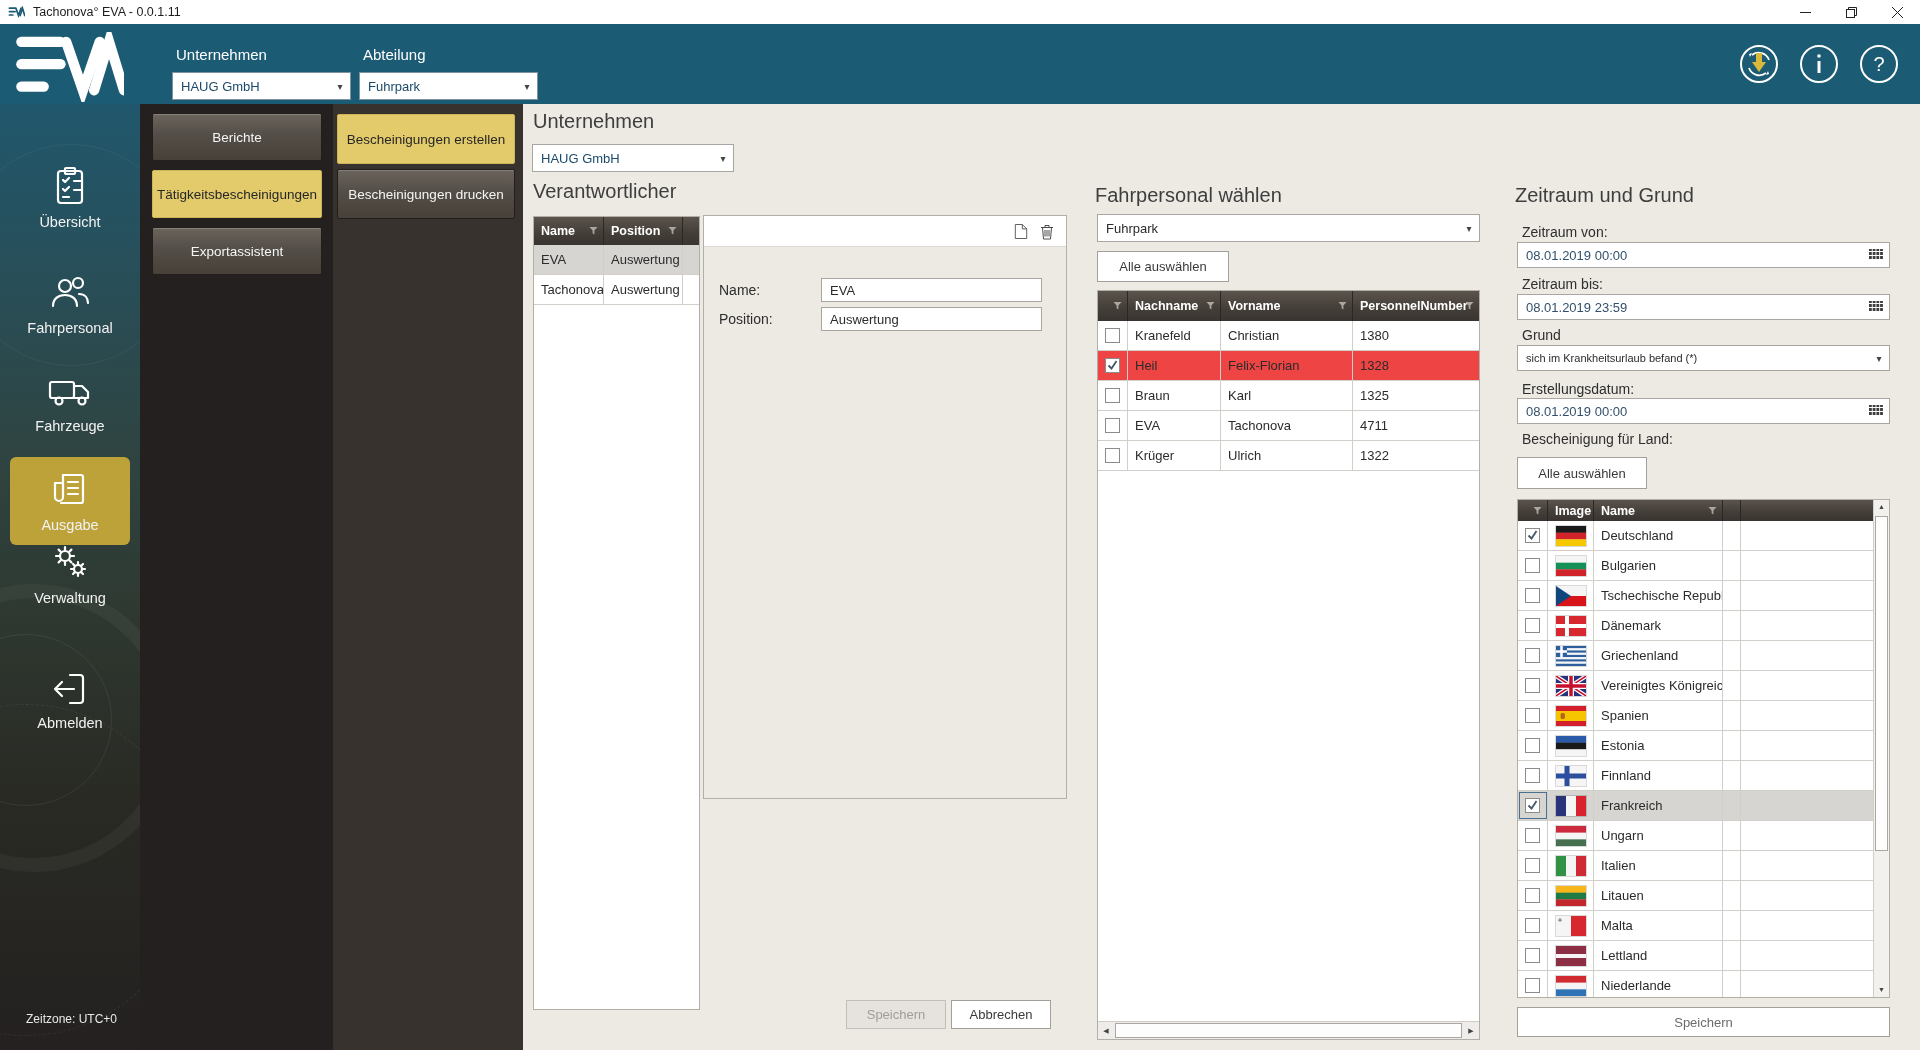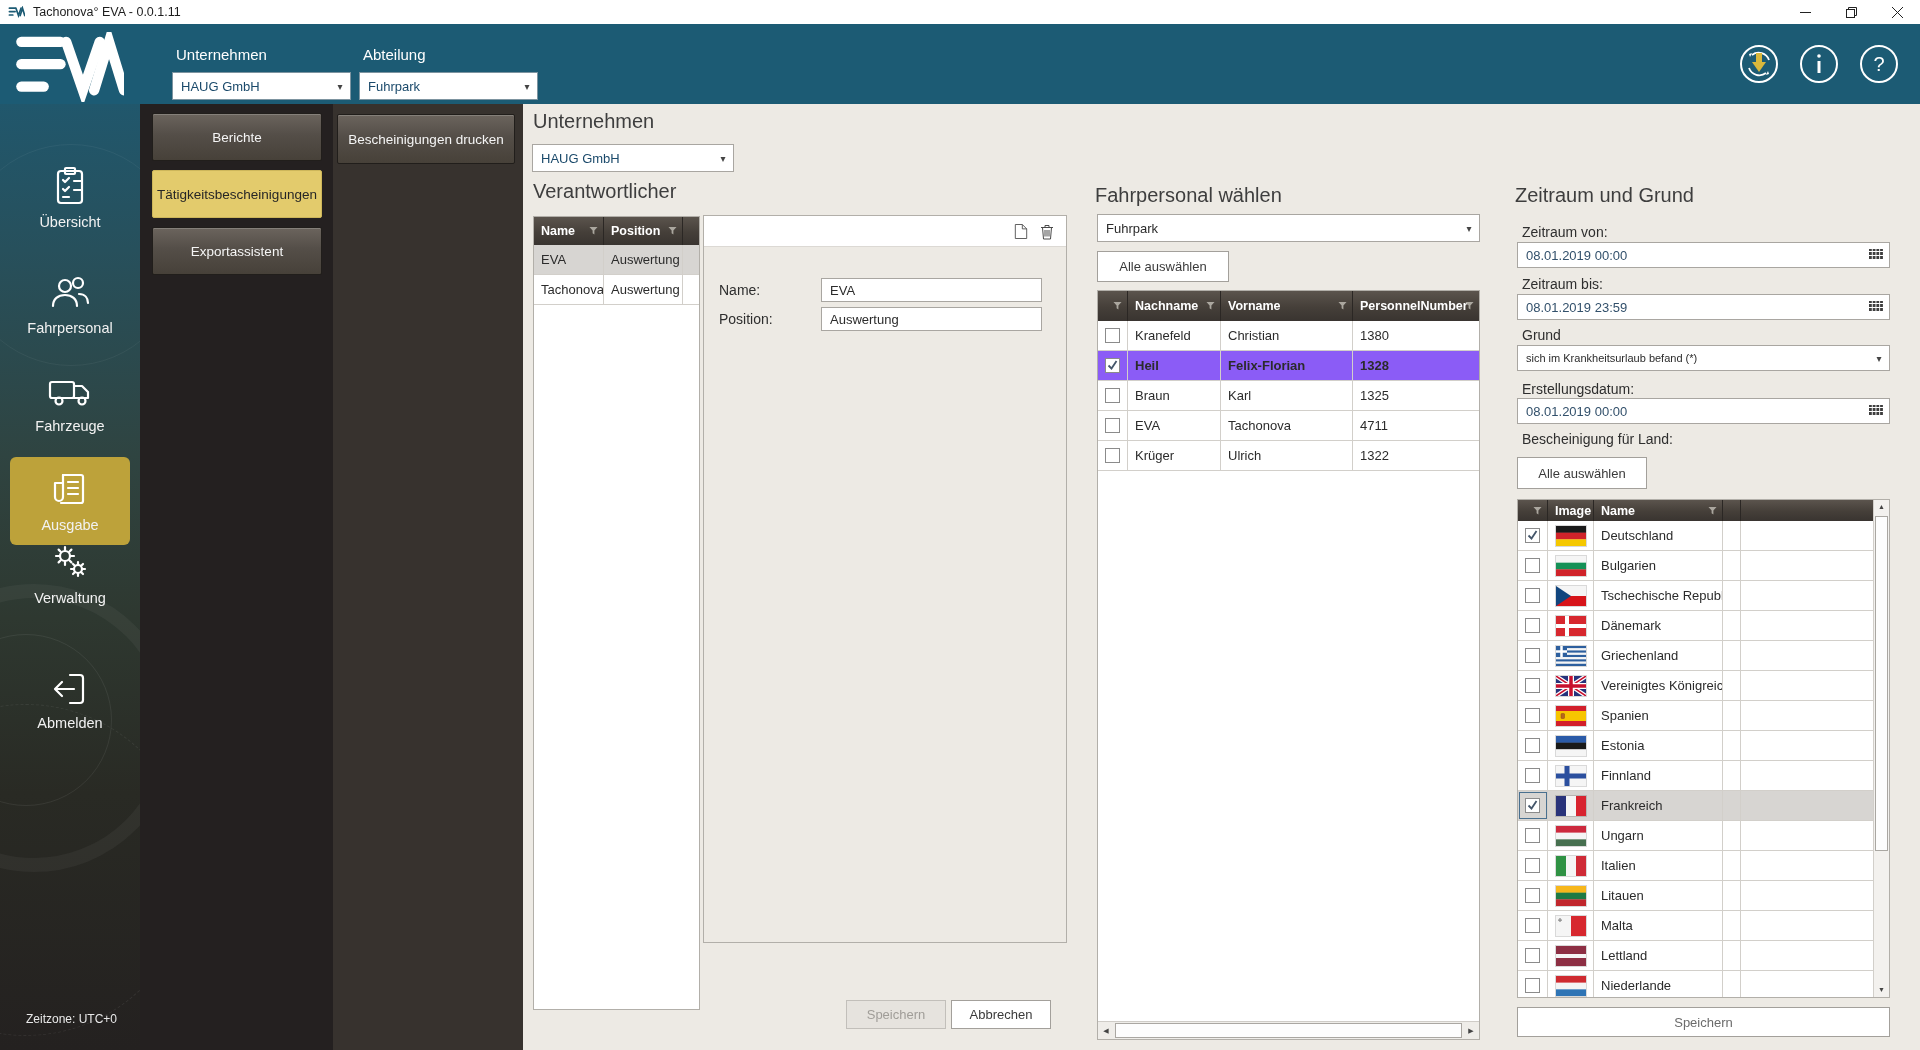--- a/index.html
+++ b/index.html
@@ -72,27 +72,27 @@
   .tbl{position:absolute;background:#fff;border:1px solid #b2afa9;overflow:hidden;}
   .thead{display:flex;height:28px;background:linear-gradient(180deg,#5b544d 0%,#453f39 55%,#393430 100%);}
   .th{display:flex;align-items:center;color:#fff;font-size:12.5px;font-weight:bold;
       padding-left:7px;border-right:1px solid #2b2724;box-sizing:border-box;position:relative;}
   .th .funnel{position:absolute;right:5px;top:50%;transform:translateY(-50%);}
   .trow{display:flex;height:29px;border-bottom:1px solid #d2cfca;background:#fff;cursor:pointer;}
   .td{display:flex;align-items:center;font-size:13px;color:#2b2b2b;padding-left:7px;
       border-right:1px solid #d2cfca;box-sizing:border-box;overflow:hidden;white-space:nowrap;}
   .td.center{justify-content:center;padding-left:0;}
   .trow.sel-gray{background:#d7d5d2;}
-  .trow.sel-yellow{background:#8b5cf6;font-weight:bold;}
+  .trow.sel-yellow{background:#ef4444;}
   .cb{width:15px;height:15px;background:#fff;border:1px solid #8b8b8b;display:flex;
       align-items:center;justify-content:center;box-sizing:border-box;}
   .focus-cell{outline:1px solid #49708f;outline-offset:-2px;}
 
   
-  .panel{position:absolute;left:180px;top:111px;width:364px;height:728px;background:#edeae4;
+  .panel{position:absolute;left:180px;top:111px;width:364px;height:584px;background:#edeae4;
          border:1px solid #b2afa9;box-sizing:border-box;}
   .panel .toolbar{position:absolute;left:0;top:0;right:0;height:30px;background:#fff;
                   border-bottom:1px solid #dcd9d4;display:flex;justify-content:flex-end;
                   align-items:center;gap:12px;padding-right:12px;}
   .tool{cursor:pointer;display:flex;align-items:center;}
 
   
   .hscroll{position:absolute;left:0;right:0;bottom:0;height:17px;background:#efede9;
            border-top:1px solid #cfccc7;display:flex;align-items:center;}
   .sarrow{width:16px;height:17px;display:flex;align-items:center;justify-content:center;
@@ -294,20 +294,21 @@
 
   <div class="nav2">
       <div id="nav2-items">
         <div class="navbtn">Berichte</div>
         <div class="navbtn active">Tätigkeitsbescheinigungen</div>
         <div class="navbtn">Exportassistent</div>
       </div>
     </div>
   <div class="nav3">
       <div id="nav3-items">
+        <div class="navbtn active">Bescheinigungen erstellen</div>
         <div class="navbtn">Bescheinigungen drucken</div>
       </div>
     </div>
 
   <div class="main">
 
     <div class="h1" style="left:10px;top:6px;">Unternehmen</div>
     <div class="select" style="left:9px;top:40px;width:200px;height:26px;">
       <span class="val">HAUG GmbH</span>
       <span class="selarrow">▾</span>

